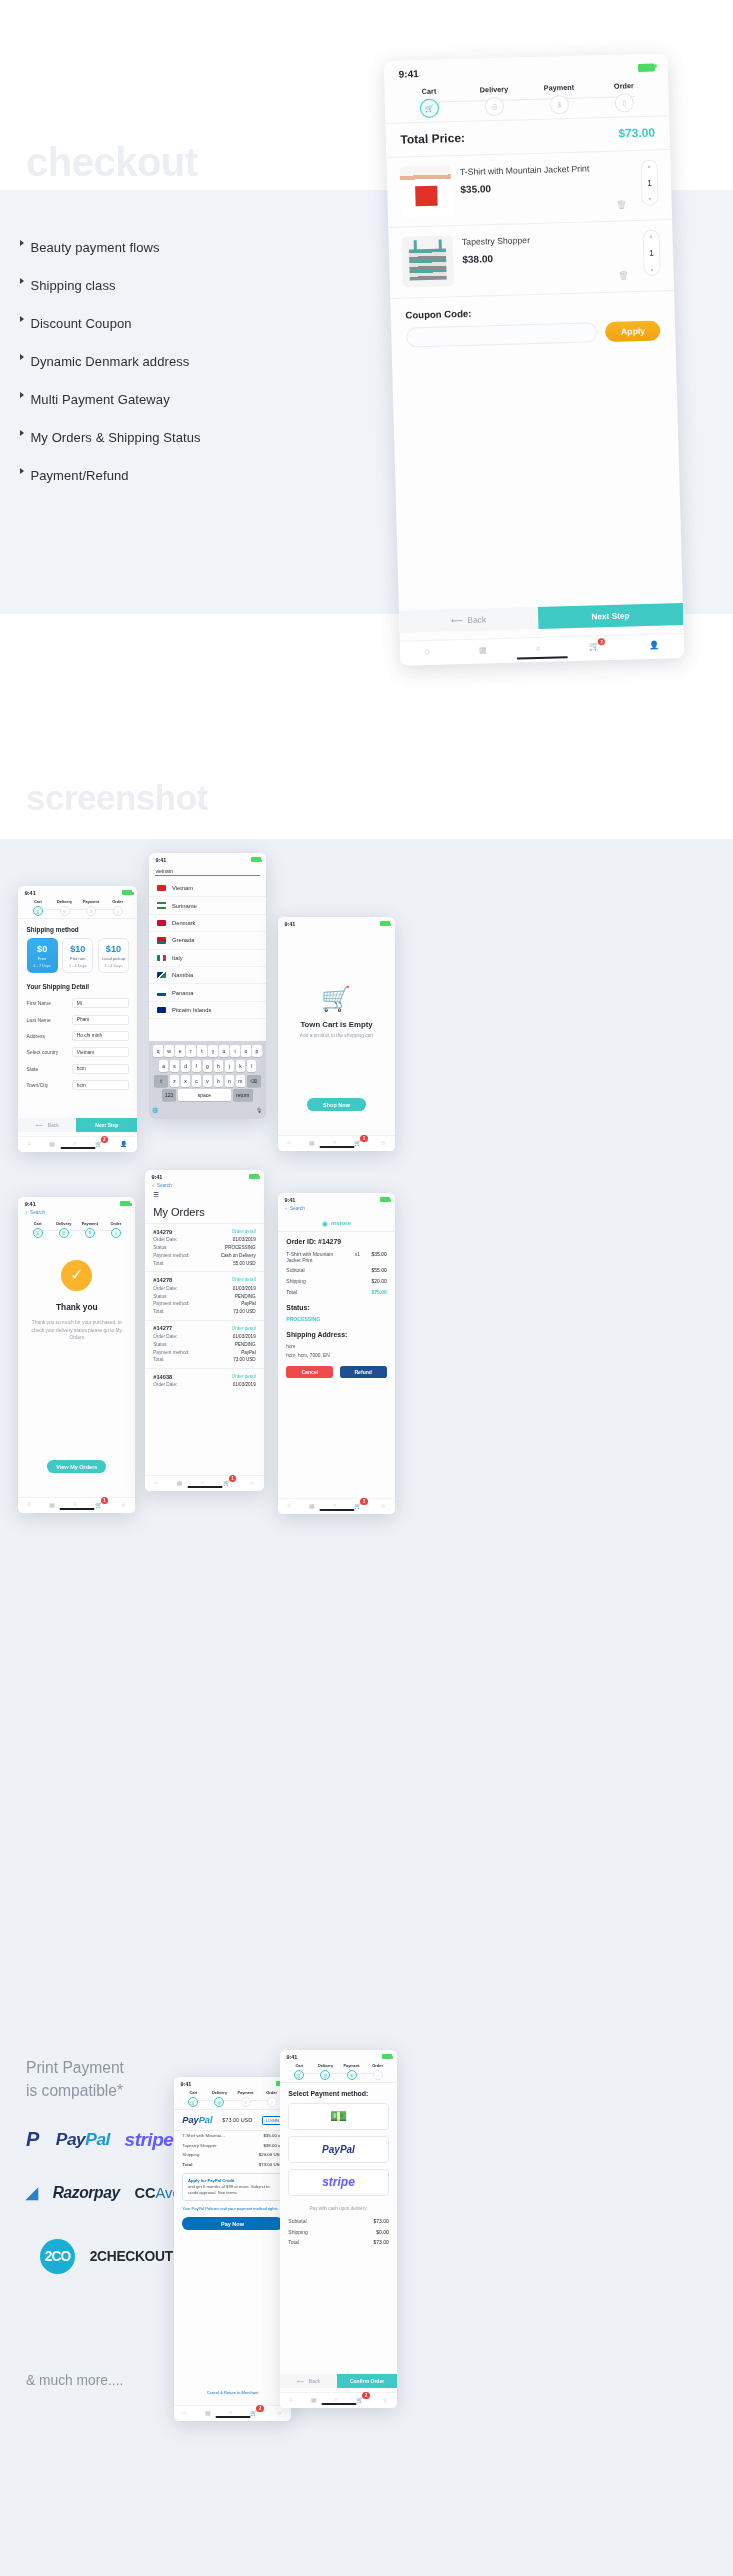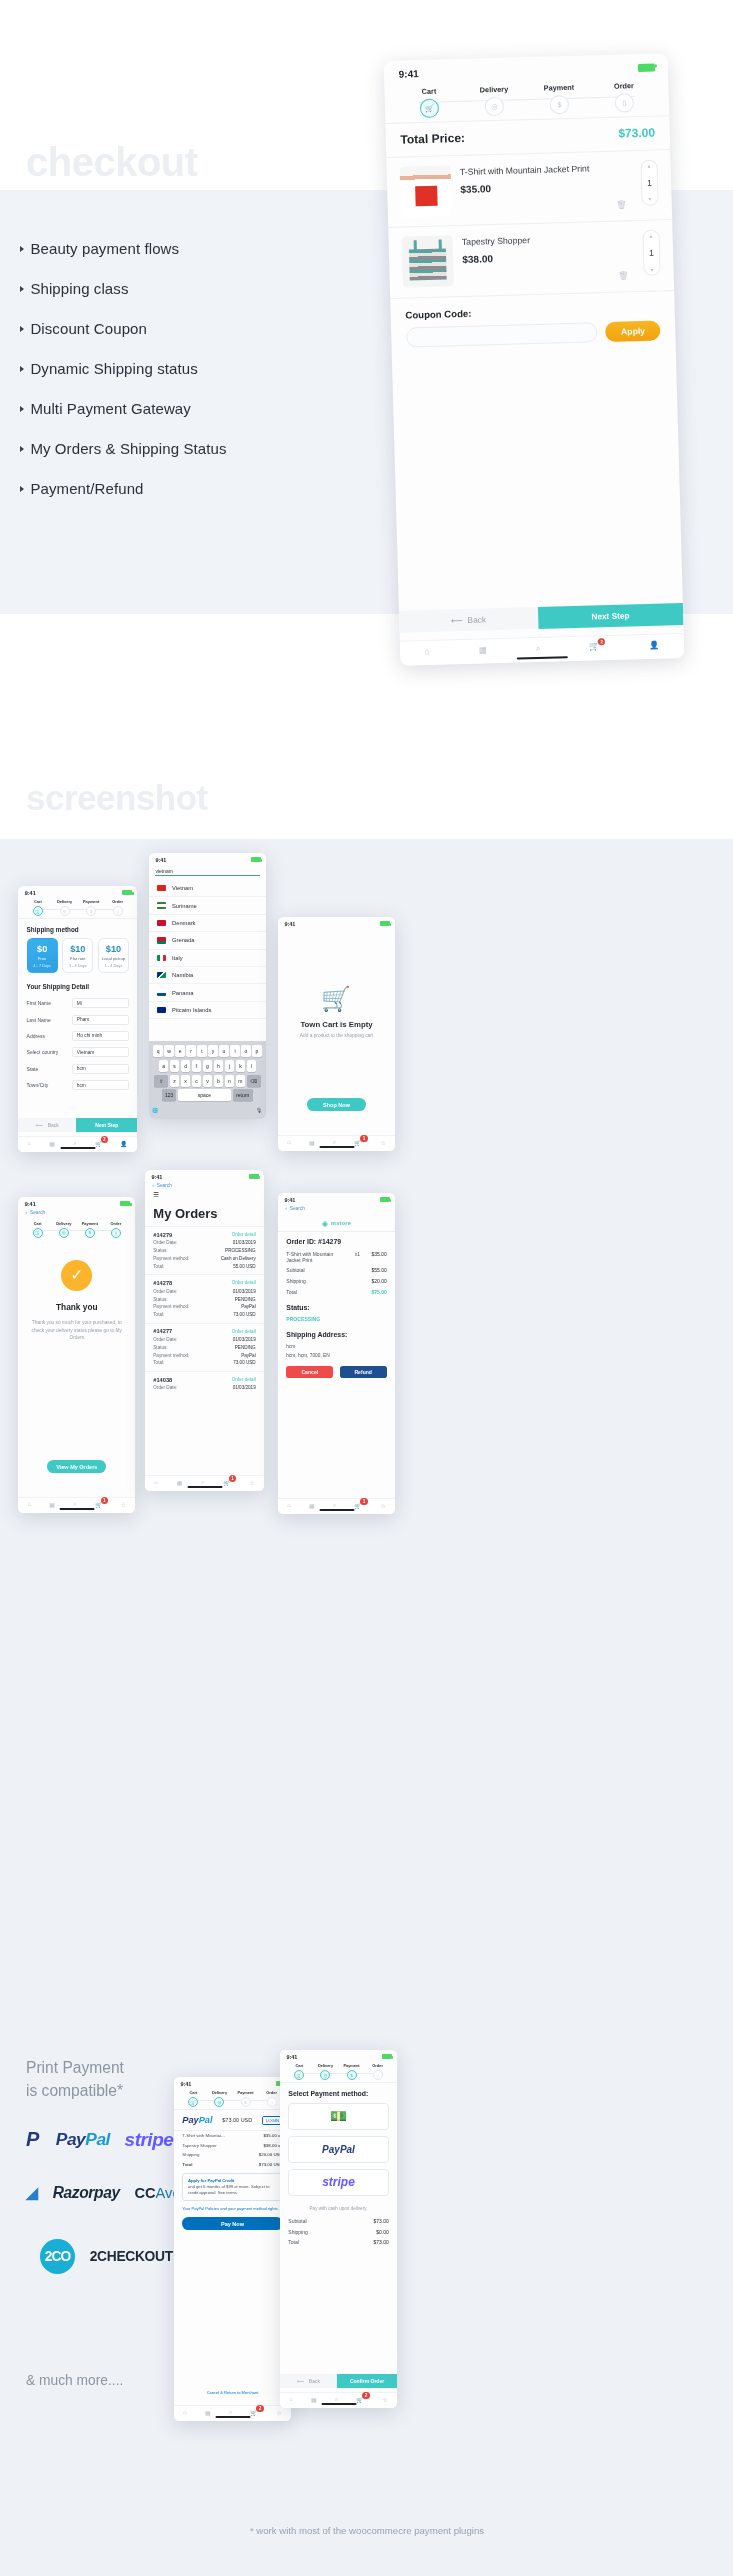--- a/index.html
+++ b/index.html
@@ -18,22 +18,22 @@
     position: absolute; left: 0; top: 190px; width: 734px; height: 424px;
     background: #f0f3f8;
   }
   #hero-title {
     position: absolute; left: 26px; top: 142px;
     font-size: 40px; font-weight: 700; color: #ebeef2;
     letter-spacing: -0.5px; line-height: 1;
   }
   #feature-list { position: absolute; left: 20px; top: 240px; width: 275px; }
   .feat {
-    display: flex; align-items: center; gap: 6.4px;
-    margin-bottom: 23px; font-size: 15px; color: #2c3038;
+    display: flex; align-items: flex-start; gap: 6.4px;
+    margin-bottom: 23px; font-size: 13px; color: #2c3038;
     letter-spacing: 0.1px;
   }
   .feat .tri {
     width: 0; height: 0;
     border-left: 4.6px solid #3b3f47;
     border-top: 3.3px solid transparent;
     border-bottom: 3.3px solid transparent;
     flex: 0 0 auto;
   }
 
@@ -220,21 +220,21 @@
   .empty-ico { font-size: 24px; color: #d8dde4; text-align: center; margin-top: 7.3px; }
   .empty-h { text-align: center; font-size: 7.8px; font-weight: 700; color: #2a2f36; margin-top: 7.3px; }
   .empty-s { text-align: center; font-size: 4.8px; color: #98a0aa; margin-top: 4.6px; }
   .pill-btn {
     margin: 0 auto; width: 59px; height: 13px; background: #3ec9c4;
     border-radius: 6.4px; color: #fff; font-size: 5.5px; font-weight: 600;
     display: flex; align-items: center; justify-content: center;
   }
 
   .back-bar { display: flex; align-items: center; gap: 2.8px; padding: 2.8px 7.3px; font-size: 4.8px; color: #4a90d9; }
-  .ord-h { font-size: 13px; font-weight: 700; color: #22262d; padding: 4.6px 8.3px 5.5px; }
+  .ord-h { font-size: 11px; font-weight: 400; color: #22262d; padding: 4.6px 8.3px 5.5px; }
   .ord-card { border-top: 0.9px solid #eef1f4; padding: 4.6px 8.3px 5.5px; }
   .ord-top { display: flex; justify-content: space-between; align-items: center; }
   .ord-id { font-size: 5.7px; font-weight: 700; color: #2a2f36; }
   .ord-view { font-size: 4.6px; color: #3ec9c4; }
   .ord-l { font-size: 4.6px; color: #6a727c; margin-top: 2.8px; display: flex; }
   .ord-l b { color: #2a2f36; font-weight: 400; margin-left: auto; }
 
   .brand-row { display: flex; align-items: center; justify-content: center; gap: 2.8px; padding: 4.6px 0 3.7px; }
   .brand-row .bt { font-size: 5.5px; font-weight: 700; color: #3ec9c4; letter-spacing: 0.3px; }
   .det-h { font-size: 6.9px; font-weight: 700; color: #22262d; padding: 5.5px 8.3px 3.7px; }
@@ -327,21 +327,21 @@
     <div class="feat">
         <span class="tri"></span>
         <span>Shipping class</span>
       </div>
     <div class="feat">
         <span class="tri"></span>
         <span> Discount Coupon</span>
       </div>
     <div class="feat">
         <span class="tri"></span>
-        <span>Dynamic Shipping status</span>
+        <span>Dynamic Denmark address</span>
       </div>
     <div class="feat">
         <span class="tri"></span>
         <span>Multi Payment Gateway</span>
       </div>
     <div class="feat">
         <span class="tri"></span>
         <span>My Orders &amp; Shipping Status</span>
       </div>
     <div class="feat">
@@ -854,21 +854,20 @@
     <span class="l-razor">Razorpay</span>
     <span class="l-cca"><b>CC</b>Avenue<sup style="font-size:7.3px">®</sup></span>
   </div>
 
   <div class="logo-line" style="left:40px; top:249px">
     <span class="cc-badge">2CO</span>
     <span class="l-2co">2CHECKOUT</span>
   </div>
 
   <div id="much-more">&amp; much more....</div>
-  <div id="pay-note">* work with most of the woocommecre payment plugins</div>
 
   <div class="phone mp" id="p-paypal" style="left:174px; top:87px; width:117px; height:344px;">
     <div class="statusbar">
       <span class="sb-time">9:41</span>
       <span class="sb-batt"></span>
     </div>
     <div class="steps">
       <div class="bar"></div>
       <div class="step done">
           <div class="step-lbl">Cart</div>

